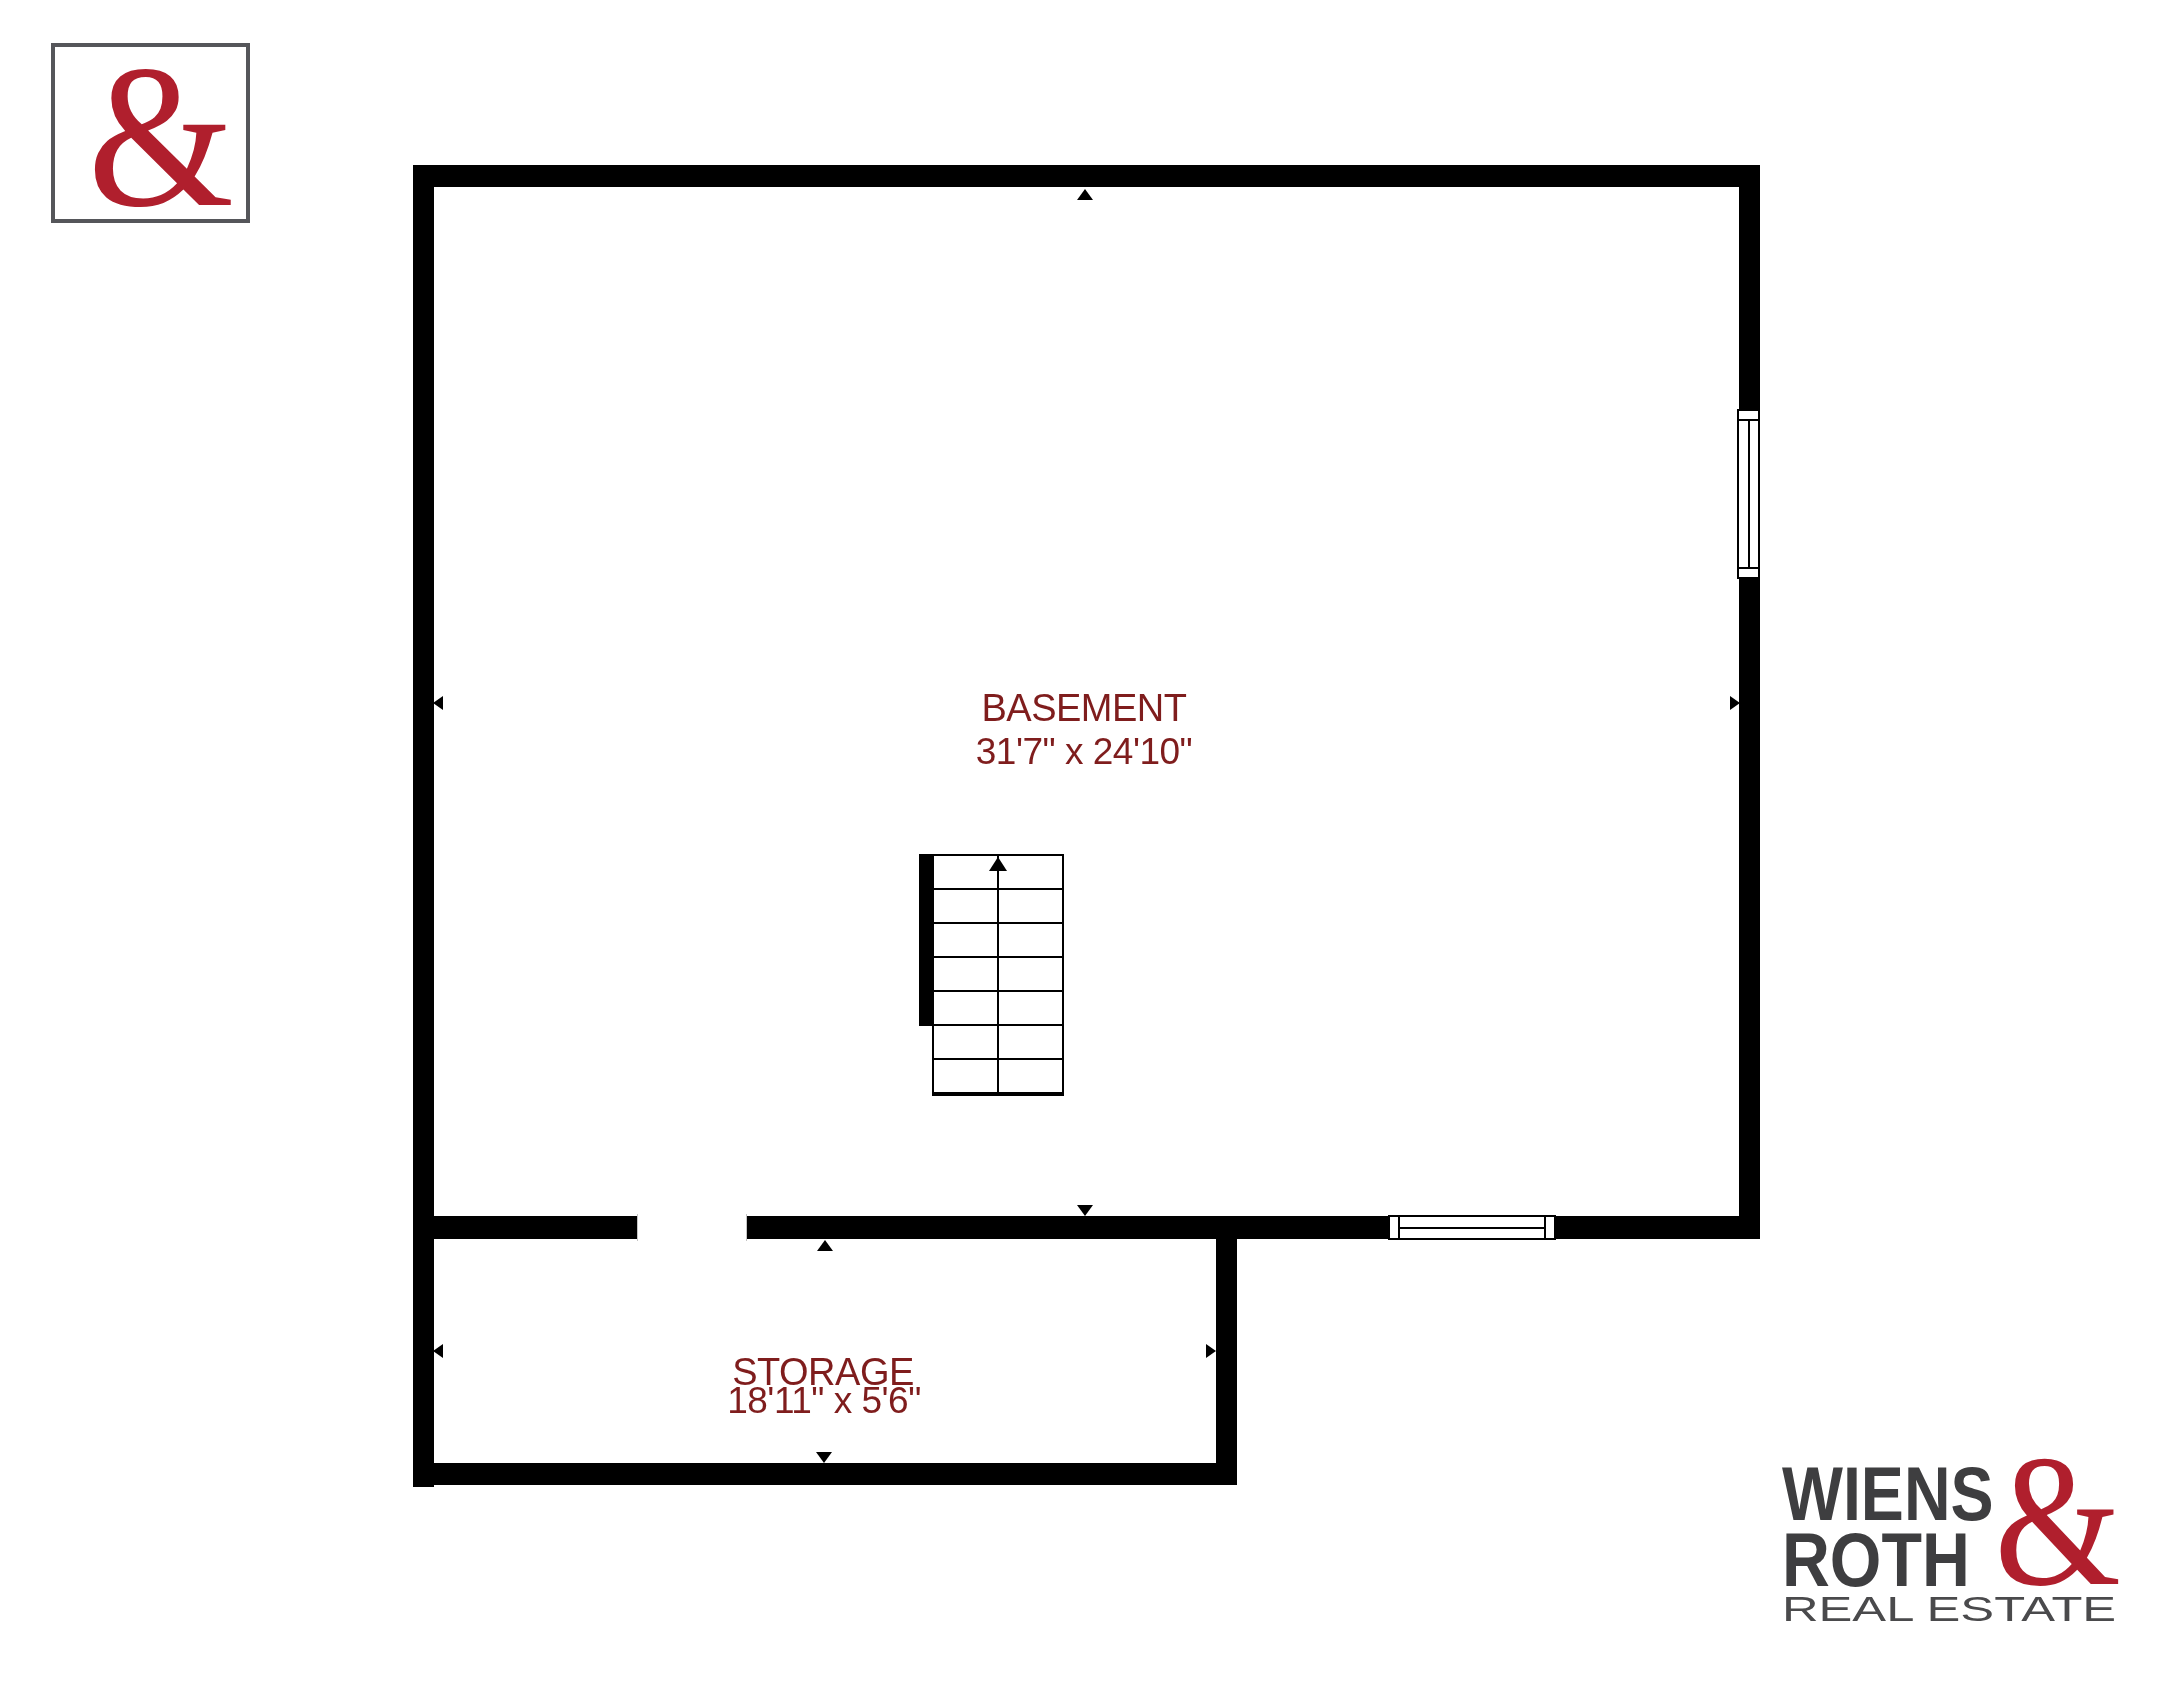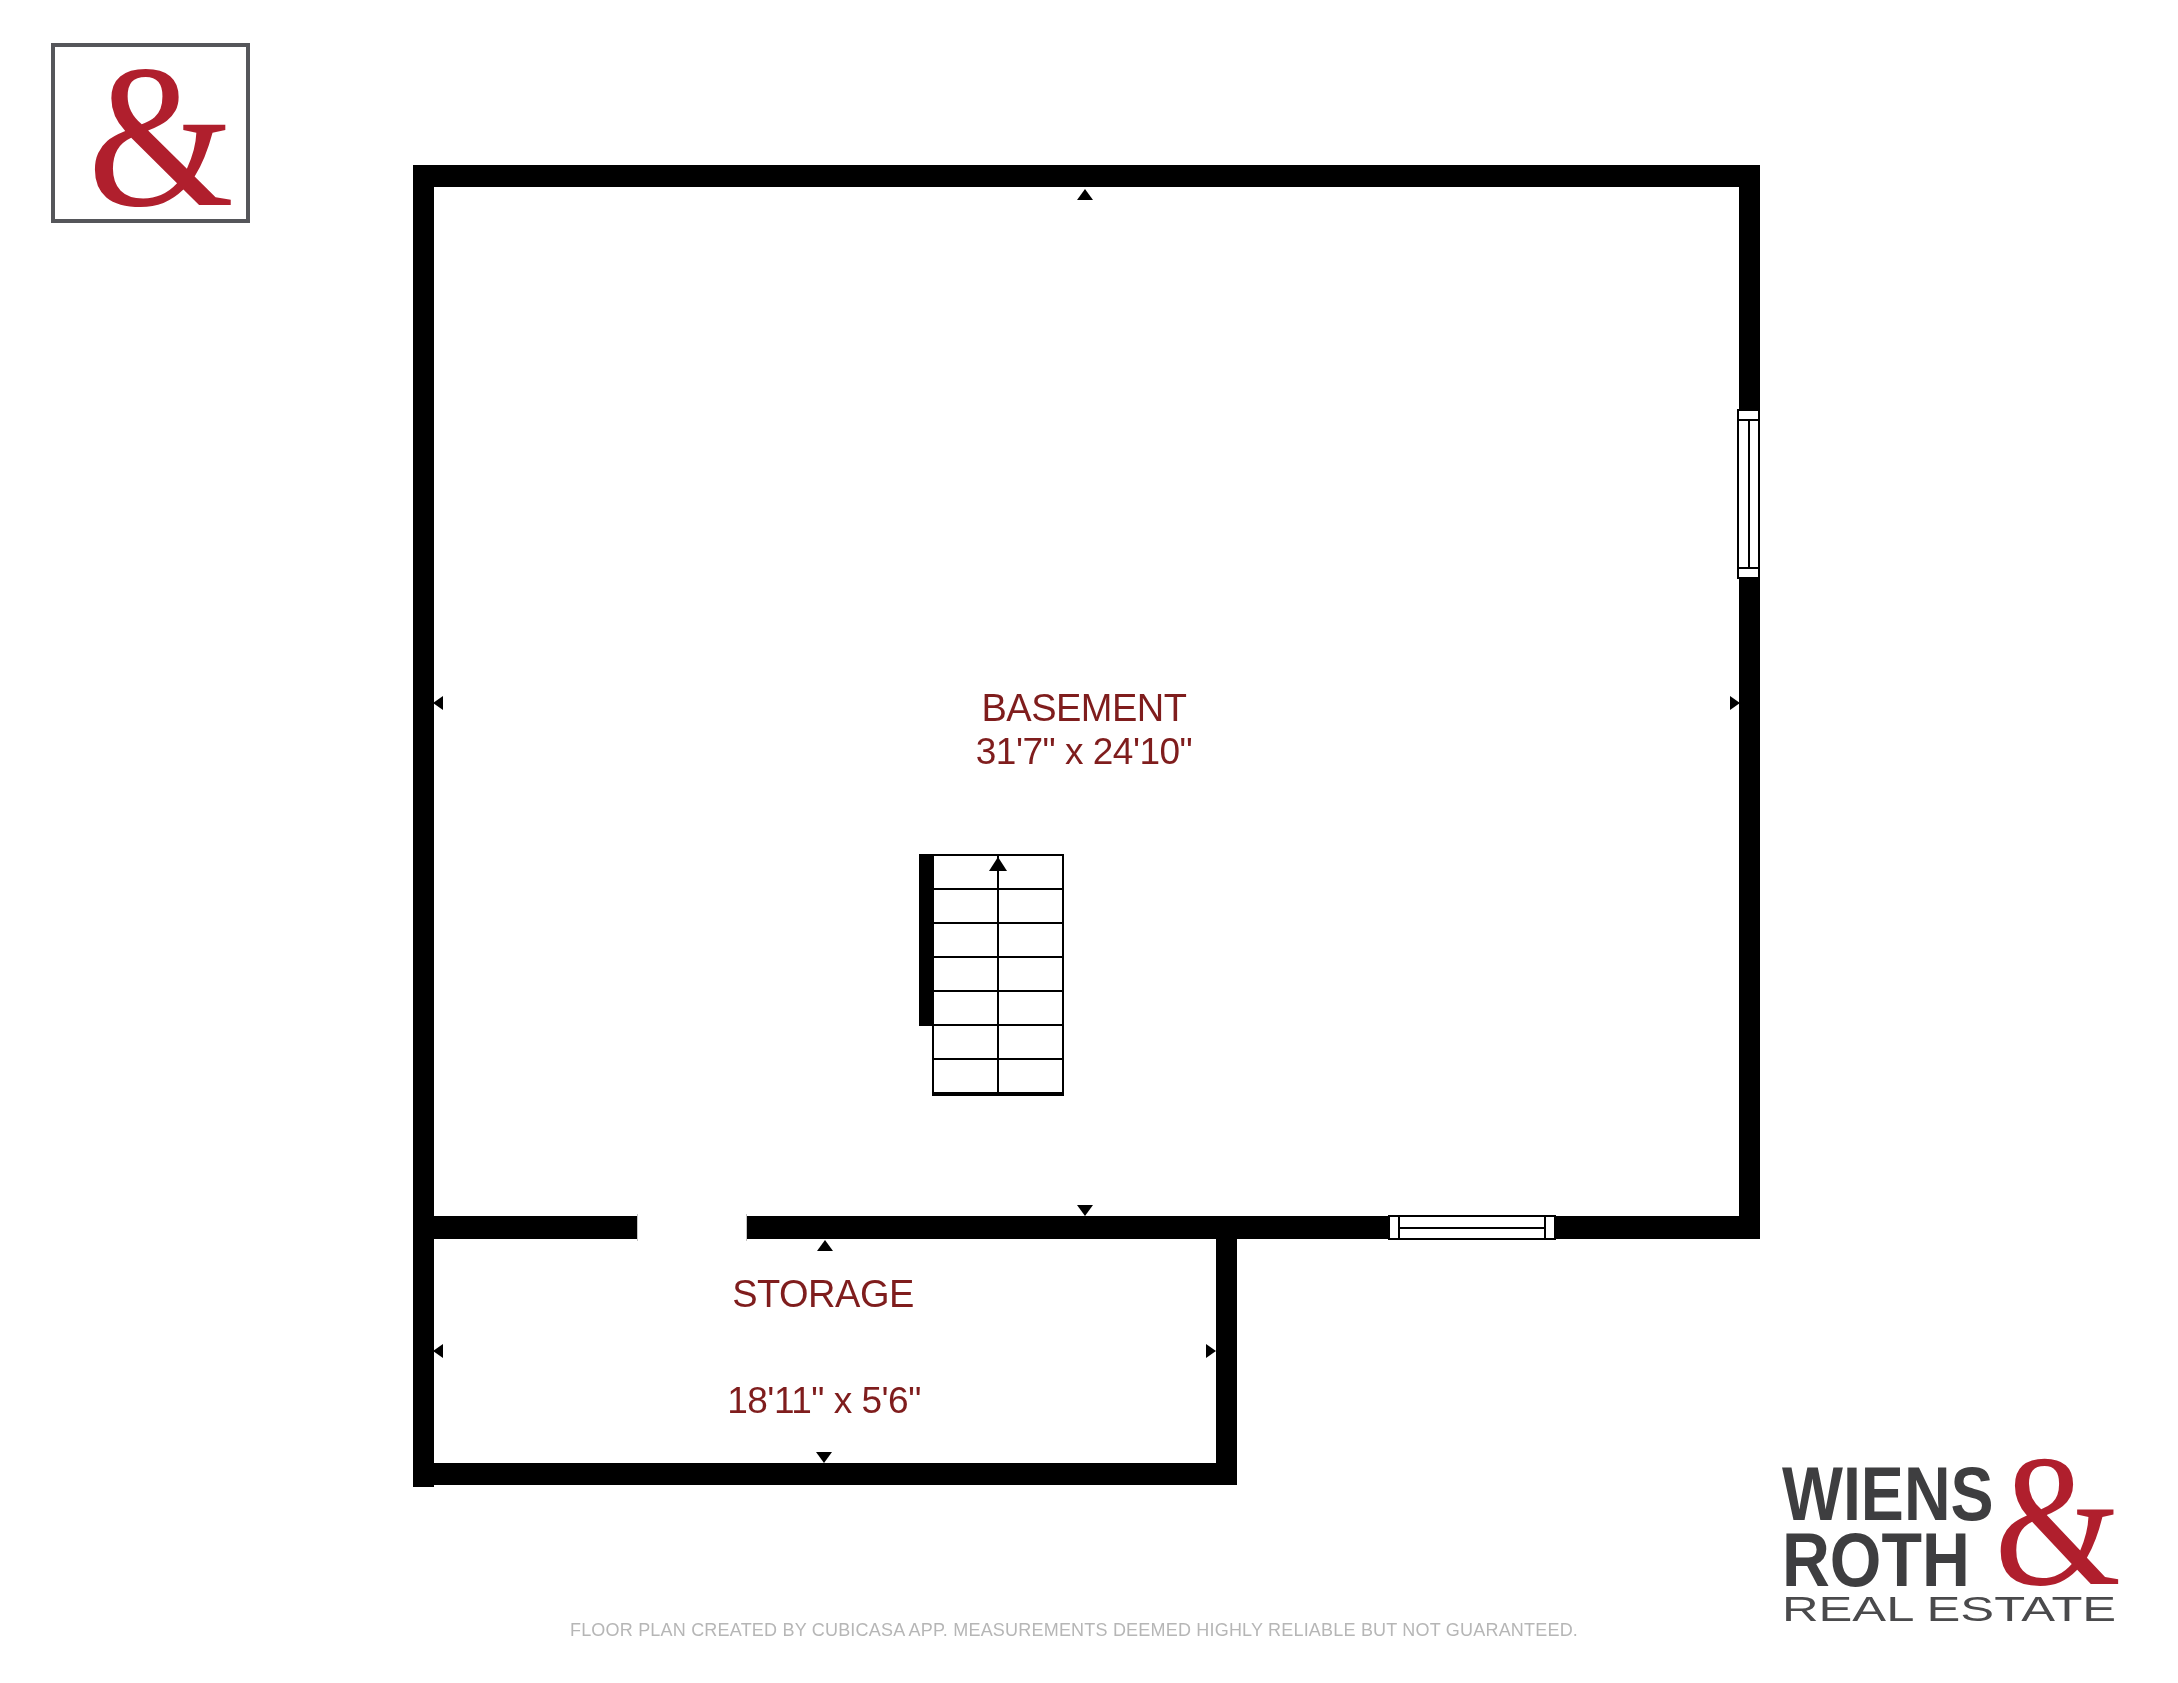--- a/index.html
+++ b/index.html
@@ -76,21 +76,21 @@
 
   
   .room-label, .room-dims {
     position:absolute; transform:translateX(-50%); white-space:nowrap;
     color:#7f1d1d; letter-spacing:-0.5px;
   }
   .room-label { font-size:38px; font-weight:400; }
   .room-dims  { font-size:37px; font-weight:400; }
   .lbl-basement      { left:1084px; top:687px; }
   .lbl-basement-dims { left:1084px; top:731px; }
-  .lbl-storage       { left:823px;  top:1273px; }
+  .lbl-storage       { left:823px;  top:1351px; }
   .lbl-storage-dims  { left:824px;  top:1380px; }
 
   
   .footer-disclaimer {
     position:absolute; left:1074px; top:1620px; transform:translateX(-50%);
     font-size:18px; color:#b6b6b6; letter-spacing:0.2px; white-space:nowrap;
   }
 
   
   .wr-logo { position:absolute; left:1778px; top:1451px; width:356px; height:178px; }
@@ -147,21 +147,20 @@
   <div class="tri tri-up    m-storage-top"></div>
   <div class="tri tri-left  m-storage-left"></div>
   <div class="tri tri-right m-storage-right"></div>
   <div class="tri tri-down  m-storage-bottom"></div>
 
   <div class="room-label lbl-basement">BASEMENT</div>
   <div class="room-dims  lbl-basement-dims">31'7" x 24'10"</div>
   <div class="room-label lbl-storage">STORAGE</div>
   <div class="room-dims  lbl-storage-dims">18'11" x 5'6"</div>
 
-  <div class="footer-disclaimer">FLOOR PLAN CREATED BY CUBICASA APP. MEASUREMENTS DEEMED HIGHLY RELIABLE BUT NOT GUARANTEED.</div>
 
   <div class="wr-logo">
     <svg viewBox="0 0 360 180">
       <text x="219" y="134" font-size="190" font-family="Liberation Serif, serif" fill="#b01f2d" textLength="128" lengthAdjust="spacingAndGlyphs">&amp;</text>
       <text x="4" y="70" font-size="77" font-weight="bold" font-family="Liberation Sans, sans-serif" fill="#3e3e40" textLength="214" lengthAdjust="spacingAndGlyphs">WIENS</text>
       <text x="4" y="137" font-size="77" font-weight="bold" font-family="Liberation Sans, sans-serif" fill="#3e3e40" textLength="190" lengthAdjust="spacingAndGlyphs">ROTH</text>
       <text x="4" y="172" font-size="35" font-family="Liberation Sans, sans-serif" fill="#4a4a4c" textLength="338" lengthAdjust="spacingAndGlyphs">REAL ESTATE</text>
     </svg>
   </div>
 

